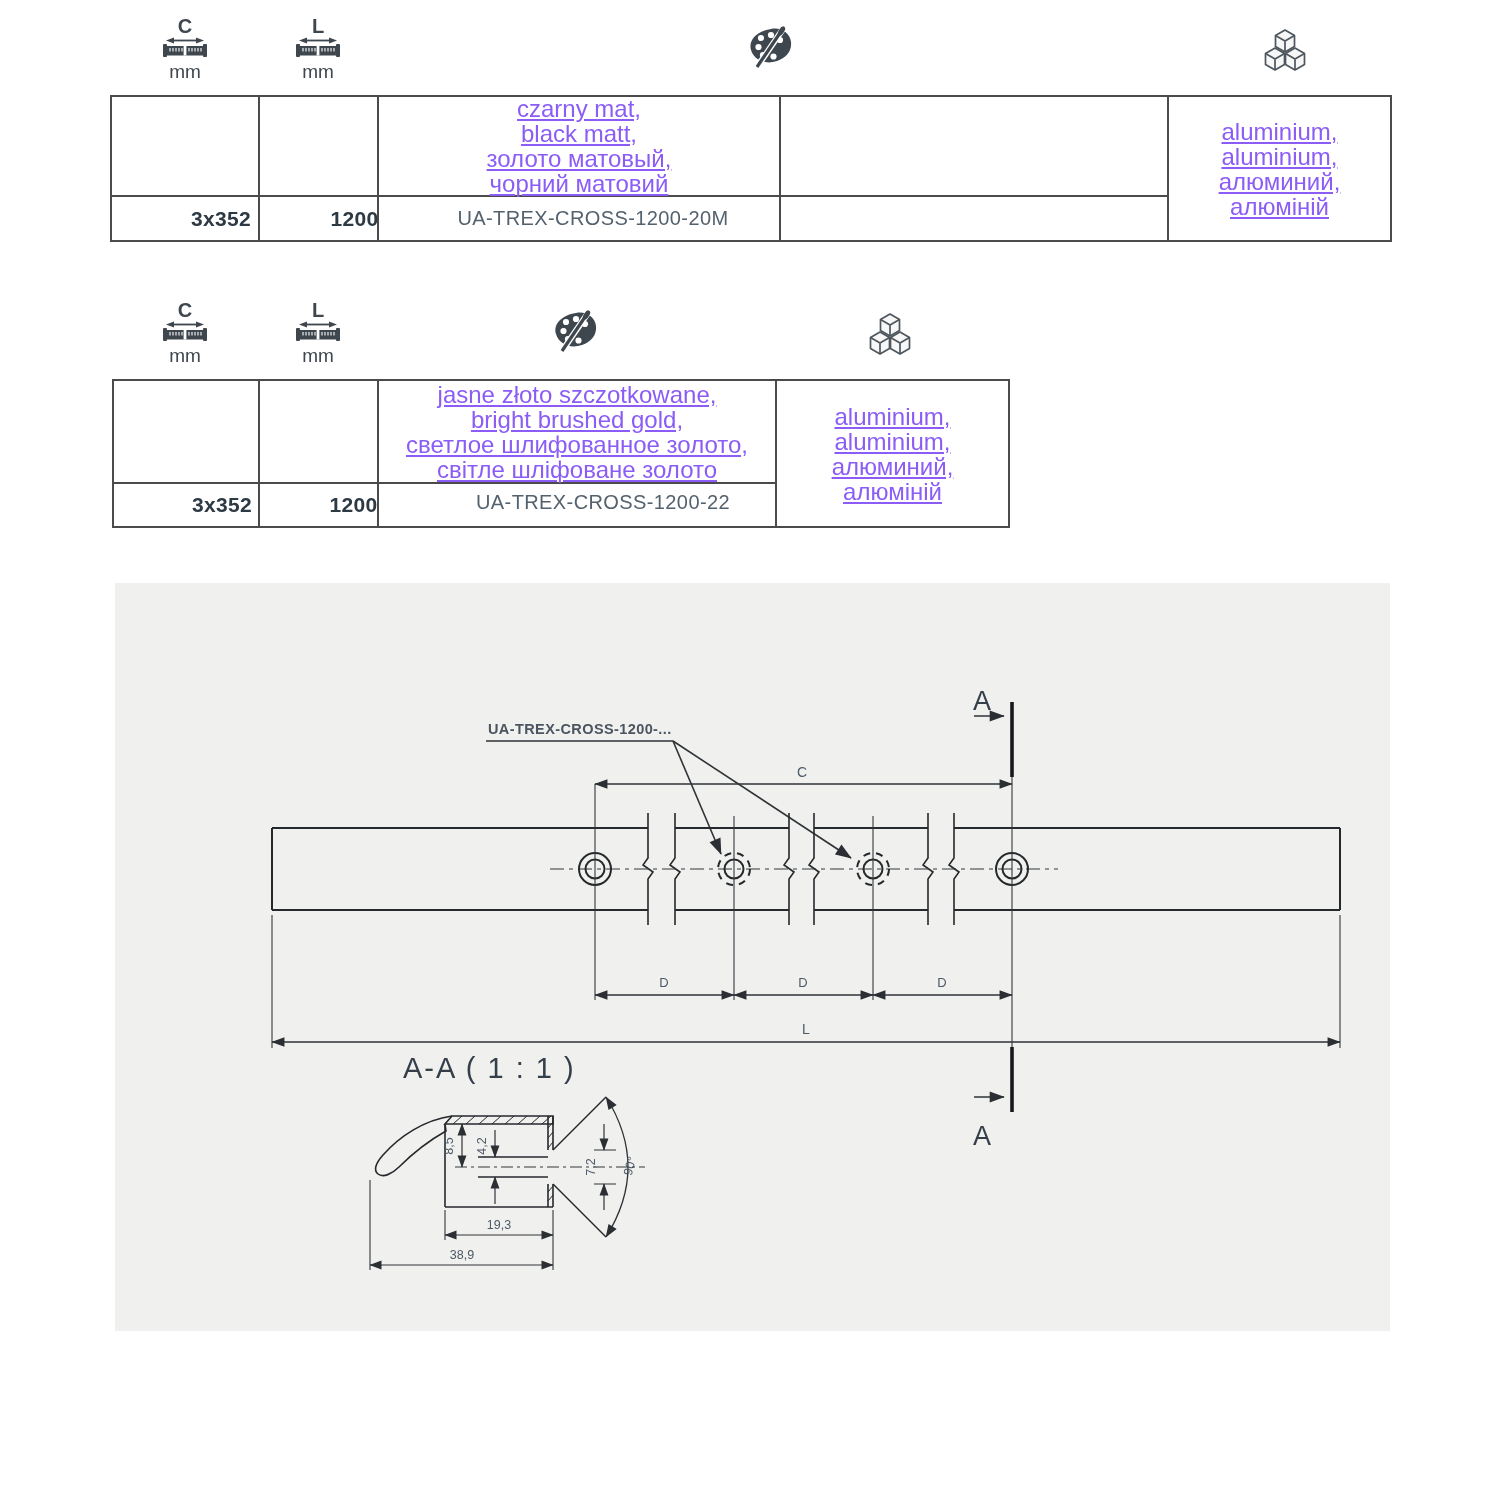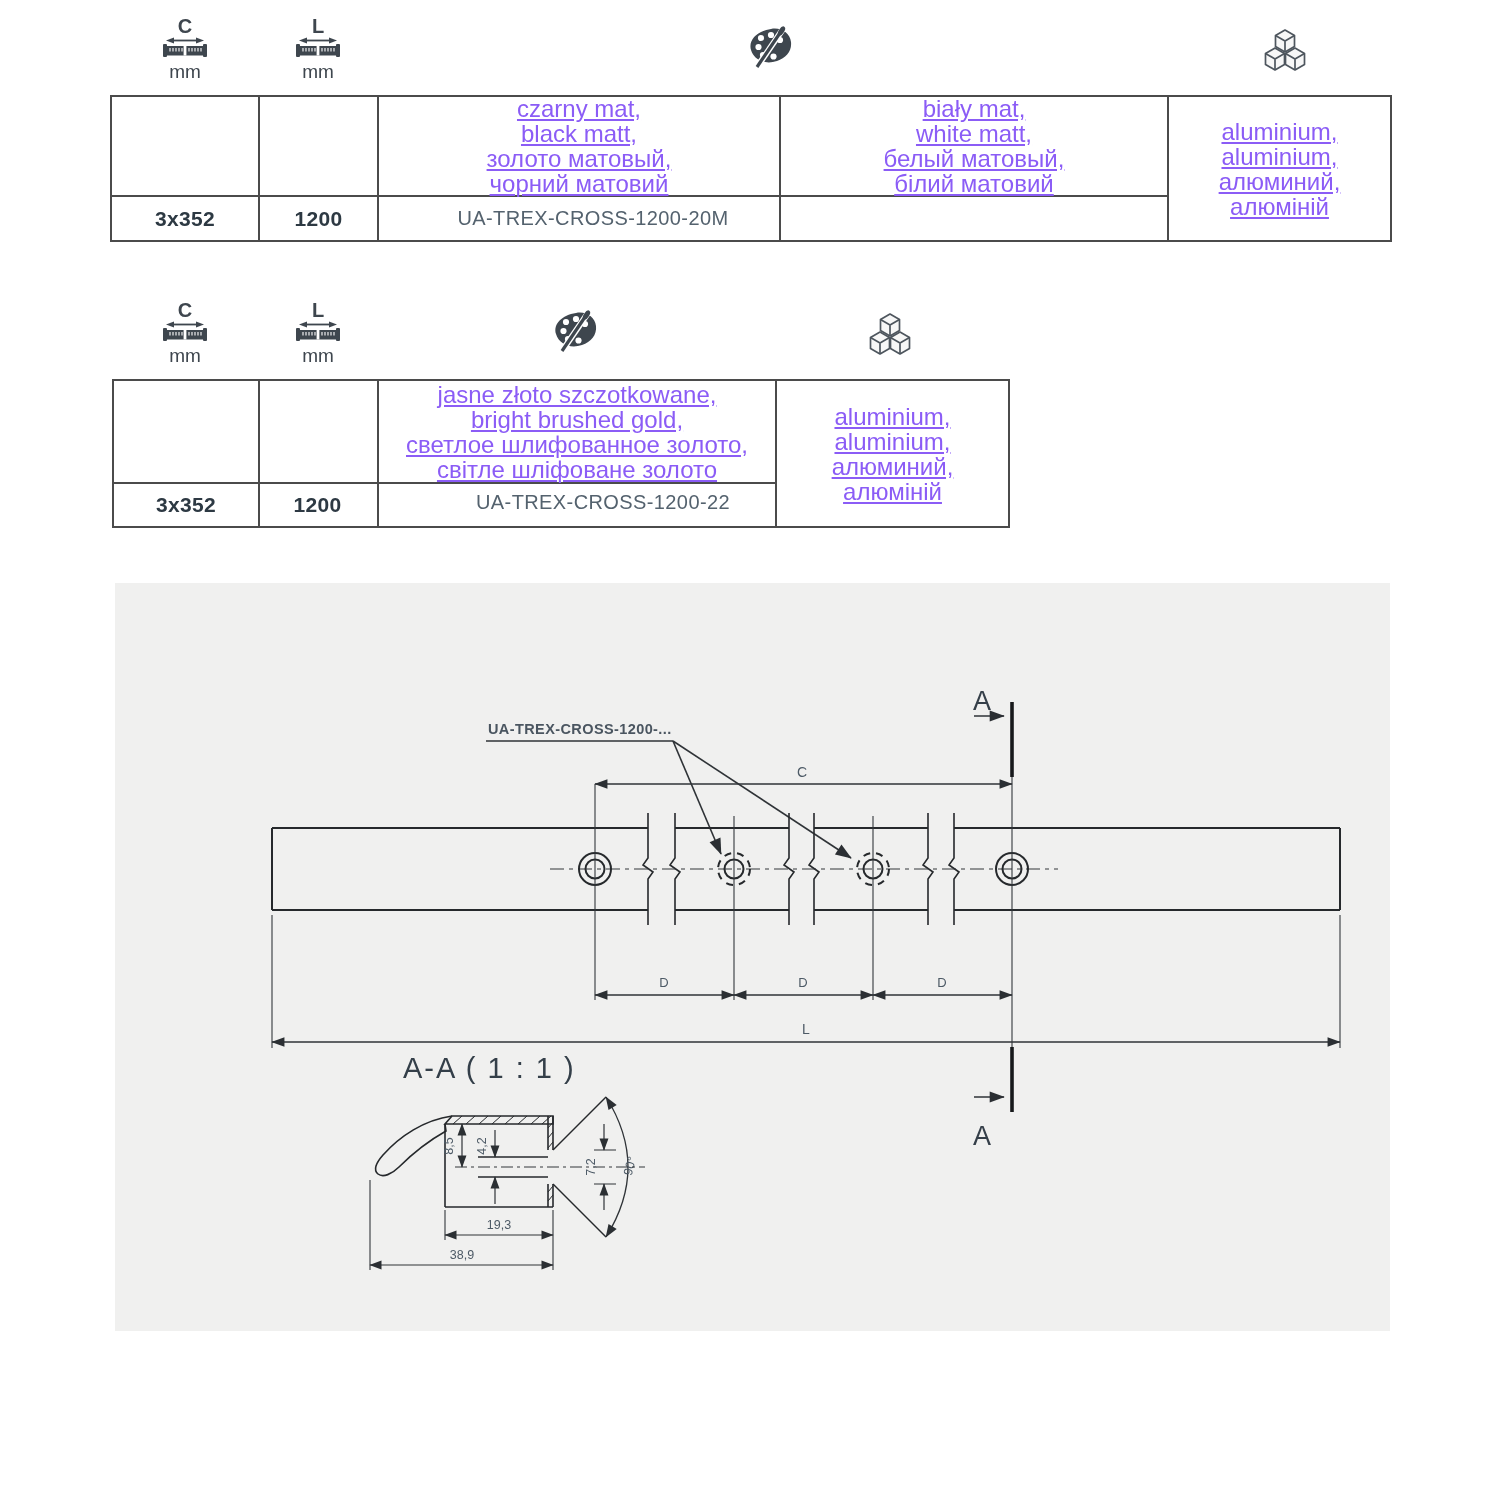--- a/index.html
+++ b/index.html
@@ -3,21 +3,21 @@
 <meta charset="utf-8">
 <style>
   html,body{margin:0;padding:0;}
   body{width:1500px;height:1500px;position:relative;background:#ffffff;
        font-family:"Liberation Sans",sans-serif;overflow:hidden;color:#51606c;}
   .tbl{position:absolute;}
   .hline,.vline{position:absolute;background:#4b4b4b;}
   .cell{position:absolute;display:flex;flex-direction:column;align-items:center;justify-content:center;text-align:center;}
   .colors div{font-size:24px;line-height:25px;color:#8b5cf6;text-decoration:underline;}
   .code{font-size:20px;color:#54626e;letter-spacing:0.4px;}
-  .val{font-size:21px;font-weight:bold;color:#2d3943;letter-spacing:0.3px;}
+  .val{font-size:21px;font-weight:bold;color:#2d3943;letter-spacing:0.3px;margin-left:36px;}
   .iconwrap{position:absolute;transform:translateX(-50%);text-align:center;}
   .ruler-letter{font-size:20px;font-weight:bold;color:#3e464e;line-height:20px;}
   .ruler-mm{font-size:19px;color:#3e464e;line-height:16px;margin-top:0px;}
   .panel{position:absolute;left:115px;top:583px;width:1275px;height:748px;background:#f0f0ef;}
   svg text{font-family:"Liberation Sans",sans-serif;}
   .defs-holder{position:absolute;width:0;height:0;overflow:hidden;}
 </style>
 </head>
 <body>
 
@@ -112,26 +112,20 @@
   <div class="vline" style="left:669px;top:0;width:2px;height:147px"></div>
   <div class="vline" style="left:1057px;top:0;width:2px;height:147px"></div>
   <div class="vline" style="left:1280px;top:0;width:2px;height:147px"></div>
 
   <div class="cell colors" style="left:269px;top:2px;width:400px;height:98px">
     <div>czarny mat,</div>
     <div>black matt,</div>
     <div>золото матовый,</div>
     <div>чорний матовий</div>
   </div>
-  <div class="cell colors" style="left:671px;top:2px;width:386px;height:98px">
-    <div>biały mat,</div>
-    <div>white matt,</div>
-    <div>белый матовый,</div>
-    <div>білий матовий</div>
-  </div>
   <div class="cell colors" style="left:1059px;top:2px;width:221px;height:143px">
     <div>aluminium,</div>
     <div>aluminium,</div>
     <div>алюминий,</div>
     <div>алюміній</div>
   </div>
   <div class="cell val" style="left:2px;top:102px;width:146px;height:43px">3x352</div>
   <div class="cell val" style="left:150px;top:102px;width:117px;height:43px">1200</div>
   <div class="cell code" style="left:269px;top:102px;width:428px;height:43px">UA-TREX-CROSS-1200-20M</div>
 </div>

